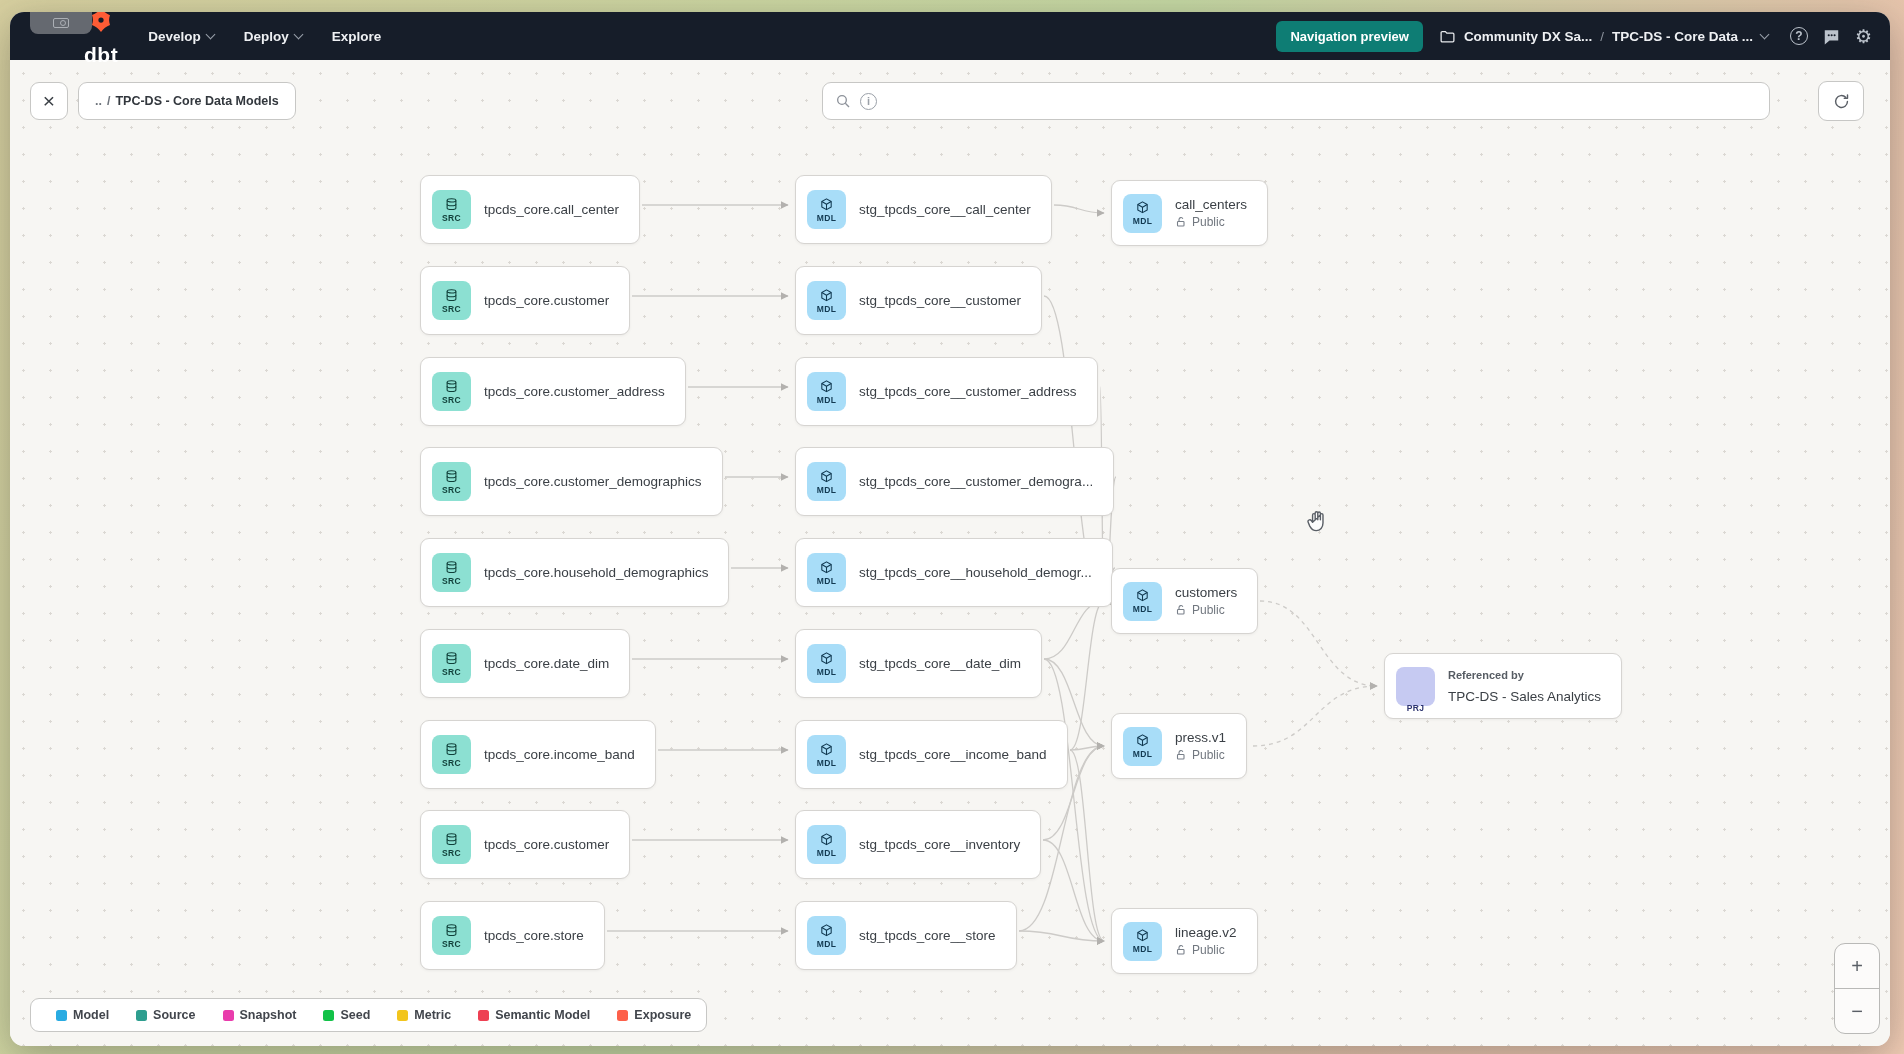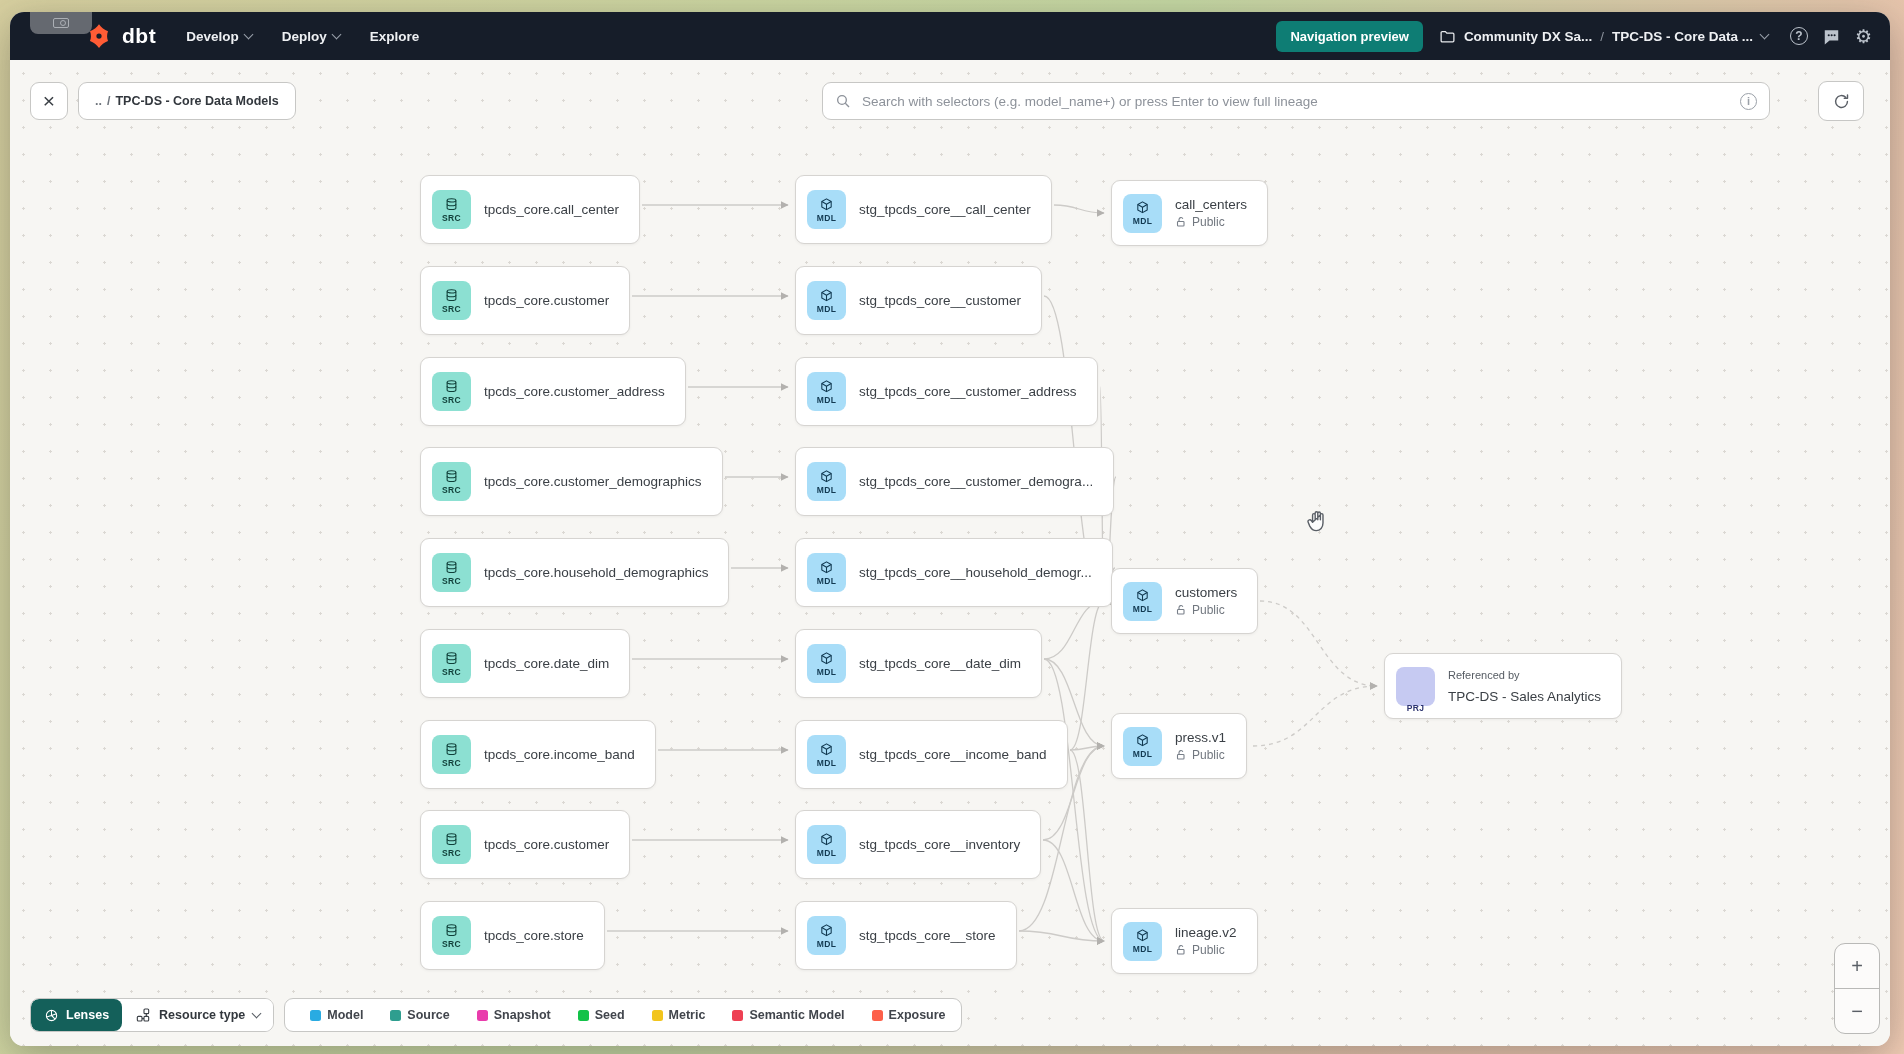--- a/index.html
+++ b/index.html
@@ -8,21 +8,21 @@
   *{box-sizing:border-box;}
   .window{position:absolute;left:10px;top:12px;width:1880px;height:1034px;border-radius:14px;
     background:#f7f6f4;box-shadow:0 10px 40px rgba(40,40,40,.35);overflow:hidden;}
   
   .navbar{position:absolute;left:0;top:0;right:0;height:48px;background:#161d29;
     display:flex;align-items:center;padding:0 18px;z-index:30;}
   .cap-tab{position:absolute;left:20px;top:0;width:62px;height:22px;background:#6d7077;
     border-radius:0 0 8px 8px;opacity:.92;z-index:40;display:flex;align-items:center;justify-content:center;}
   .cap-tab .cam{width:16px;height:10px;border:1.5px solid #b9bcc2;border-radius:2px;position:relative;}
   .cap-tab .cam:after{content:"";position:absolute;right:2px;top:1px;width:4px;height:4px;border:1.2px solid #b9bcc2;border-radius:50%;}
-  .logo{display:flex;align-items:center;gap:8px;margin-right:30px;margin-left:56px;}
+  .logo{display:flex;align-items:center;gap:8px;margin-right:30px;margin-left:56px;flex-direction:column;}
   .logo-mark{width:30px;height:30px;}
   .logo-text{color:#fff;font-weight:bold;font-size:21px;letter-spacing:.5px;}
   .nav-menu{display:flex;align-items:center;gap:30px;}
   .nav-item{color:#eef0f3;font-size:13.5px;font-weight:bold;display:flex;align-items:center;gap:6px;cursor:pointer;}
   .chev{width:7px;height:7px;border-right:1.6px solid #9aa1ab;border-bottom:1.6px solid #9aa1ab;
     transform:rotate(45deg);margin-top:-3px;}
   .nav-right{margin-left:auto;display:flex;align-items:center;gap:16px;}
   .nav-preview-btn{background:#0e7d74;color:#fff;font-size:13px;font-weight:bold;border:none;
     padding:8px 14px;border-radius:6px;cursor:pointer;}
   .breadcrumb{display:flex;align-items:center;gap:8px;color:#eef0f3;font-size:13.5px;font-weight:bold;}
@@ -63,21 +63,21 @@
   .nbadge.src{background:#8ce0d2;}
   .nbadge.mdl{background:#a8ddf8;}
   .nbadge.prj{background:#c6caf2;gap:44px;}
   .btxt{font-size:8.5px;font-weight:bold;letter-spacing:.3px;}
   .src .btxt{color:#0f3e38;}
   .mdl .btxt{color:#123a52;}
   .prj .btxt{color:#2d3470;}
   .nlabel{font-size:13.5px;color:#3b4046;}
   .nsub{display:flex;align-items:center;gap:5px;color:#71777f;font-size:12px;margin-top:3px;}
   .ncol{display:flex;flex-direction:column;justify-content:center;}
-  .ref-title{font-size:11px;color:#565c63;}
+  .ref-title{font-size:11px;color:#565c63;font-weight:bold;}
   .ref-name{font-size:13.5px;color:#3b4046;margin-top:8px;}
   .hand-cursor{position:absolute;left:1295px;top:497px;width:26px;height:26px;z-index:15;}
   
   .bottombar{position:absolute;left:20px;bottom:14px;display:flex;align-items:stretch;gap:10px;z-index:20;}
   .lens-group{display:flex;align-items:stretch;background:#fff;border:1px solid #c7c7c5;border-radius:9px;overflow:hidden;}
   .lenses-btn{background:#14605a;color:#fff;font-size:12.5px;font-weight:bold;border:none;display:flex;
     align-items:center;gap:7px;padding:0 13px;height:32px;cursor:pointer;border-radius:8px;}
   .restype-btn{background:#fff;color:#32373d;font-size:12.5px;font-weight:bold;border:none;display:flex;
     align-items:center;gap:8px;padding:0 13px;height:32px;cursor:pointer;}
   .restype-btn .chev{border-color:#565c63;}
@@ -471,51 +471,31 @@
     <div class="lineage-chip">
       <span class="back">..</span>
       <span class="back">/</span>
       <span>TPC-DS - Core Data Models</span>
     </div>
     <div class="search-wrap">
       <svg width="16" height="16" viewBox="0 0 24 24" fill="none" stroke="#8d929a" stroke-width="2">
         <circle cx="10.5" cy="10.5" r="6.5"></circle>
           <path d="M15.5 15.5 21 21"></path>
       </svg>
-      <input class="search-input" type="text" placeholder="Search with selectors (e.g. model_name+) or press Enter to view full lineage" style="">
       <span class="info-icon">i</span>
     </div>
     <button class="refresh-btn">
       <svg width="19" height="19" viewBox="0 0 24 24" fill="none" stroke="#5a5f66" stroke-width="1.8" stroke-linecap="round">
         <path d="M19.5 12a7.5 7.5 0 1 1-2.2-5.3"></path>
           <path d="M19.6 3.8v4.1h-4.1" stroke-linejoin="round"></path>
       </svg>
     </button>
   </div>
 
   <div class="bottombar">
-    <div class="lens-group">
-      <button class="lenses-btn">
-        <svg width="15" height="15" viewBox="0 0 24 24" fill="none" stroke="#fff" stroke-width="1.7">
-          <circle cx="12" cy="12" r="8.2"></circle>
-            <path d="M12 3.8v8.2l5.8 5.8M12 12l-8 2.5M12 12l7.9-2.7"></path>
-        </svg>
-        <span>Lenses</span>
-      </button>
-      <button class="restype-btn">
-        <svg width="16" height="16" viewBox="0 0 24 24" fill="none" stroke="#3c4147" stroke-width="1.7">
-          <rect x="13.5" y="3" width="7" height="7" rx="1.5"></rect>
-            <rect x="3.5" y="14" width="7" height="7" rx="1.5"></rect>
-            <rect x="13.5" y="14" width="7" height="7" rx="1.5"></rect>
-          <path d="M17 10v4M10.5 17.5h3"></path>
-        </svg>
-        <span>Resource type</span>
-        <span class="chev"></span>
-      </button>
-    </div>
     <div class="legend-chip" id="legend">
   <span class="legend-item">
     <span class="swatch" style="background: rgb(41, 171, 226);"></span>
     <span>Model</span>
   </span>
 
   <span class="legend-item">
     <span class="swatch" style="background: rgb(46, 158, 143);"></span>
     <span>Source</span>
   </span>

